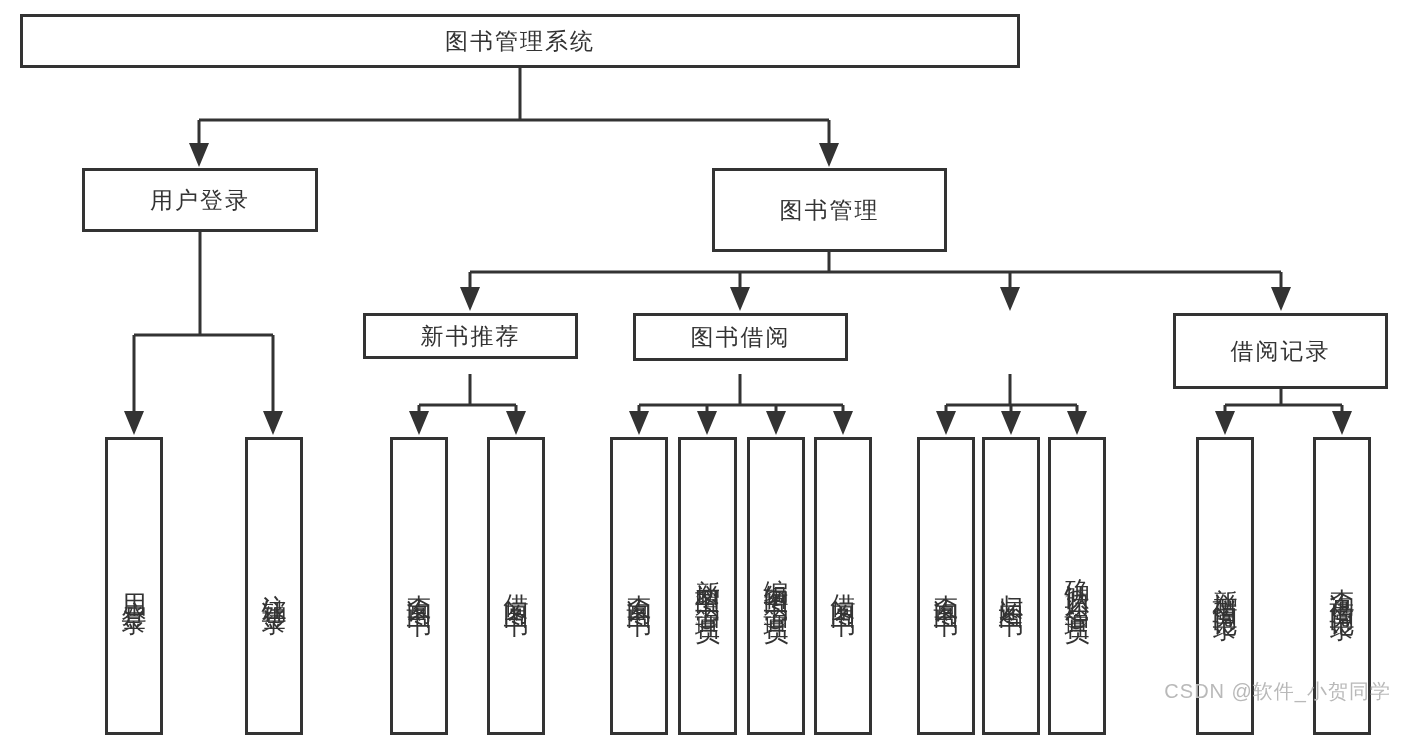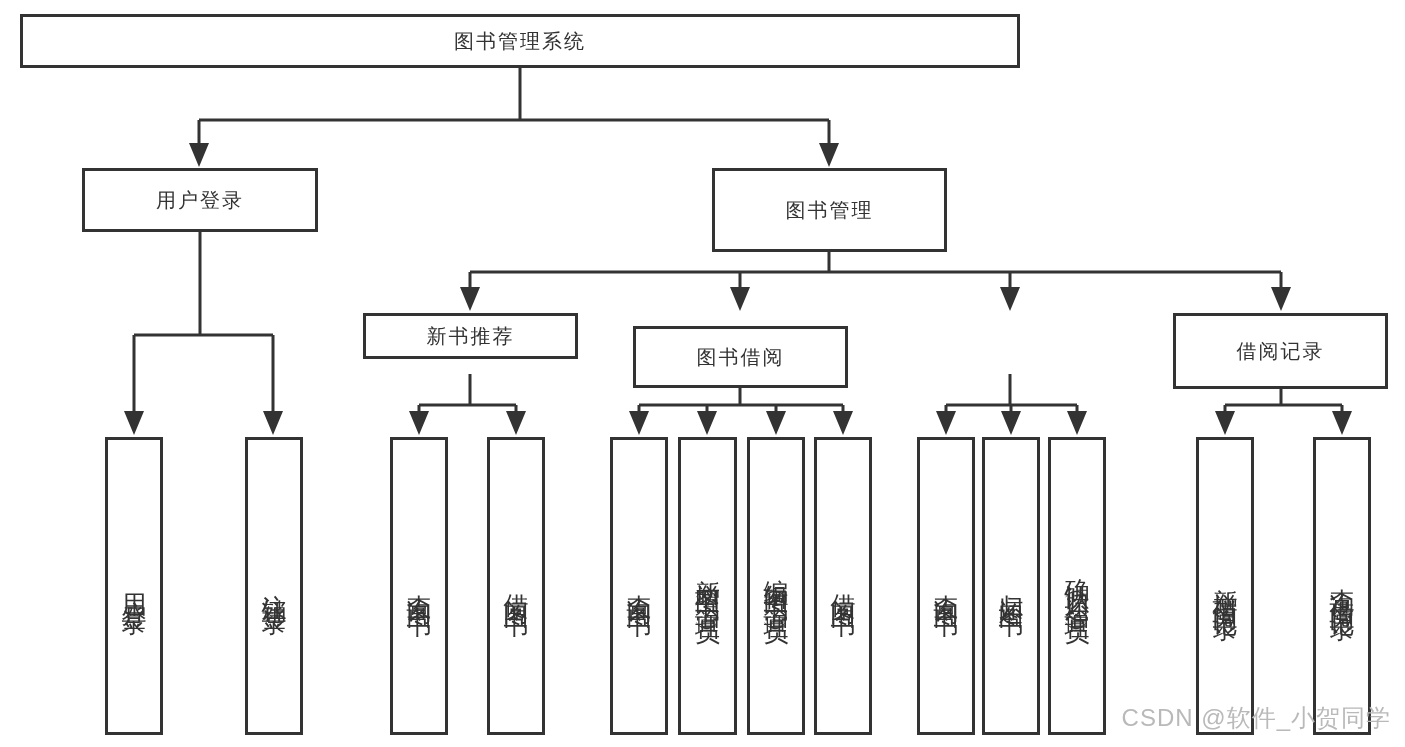--- a/index.html
+++ b/index.html
@@ -21,34 +21,33 @@
   svg.connectors path.lines { fill: none; stroke: var(--line); stroke-width: 3; }
   svg.connectors path.heads { fill: var(--line); stroke: none; }
   .node {
     position: absolute; z-index: 2;
     background: #ffffff;
     border: 3px solid var(--line);
     display: flex; align-items: center; justify-content: center;
     text-align: center;
   }
   .node.h span {
-    font-size: 20px; letter-spacing: 2px; line-height: 1;
+    font-size: 23px; letter-spacing: 2px; line-height: 1;
     white-space: nowrap;
   }
   .node.v span {
     writing-mode: vertical-rl;
     font-size: 25px; letter-spacing: 6px; line-height: 1;
   }
   .watermark {
     position: absolute; z-index: 3;
     right: 14px; top: 678px;
-    font-size: 24px; letter-spacing: 1px;
+    font-size: 20px; letter-spacing: 1px;
     color: var(--watermark);
     white-space: nowrap;
-    margin-top: 24px;
   }
 </style>
 </head>
 <body>
 
 <div class="canvas">
 
   <svg class="connectors" width="1405" height="747" viewBox="0 0 1405 747">
     <path class="lines" d="
       M520 68 V120  M199 120 H829  M199 120 V146  M829 120 V146
@@ -83,21 +82,21 @@
   <div class="node h" style="left:82px; top:168px; width:236px; height:64px;">
     <span>用户登录</span>
   </div>
   <div class="node h" style="left:712px; top:168px; width:235px; height:84px;">
     <span>图书管理</span>
   </div>
 
   <div class="node h" style="left:363px; top:313px; width:215px; height:46px;align-items:center;">
     <span>新书推荐</span>
   </div>
-  <div class="node h" style="left:633px; top:326px; width:215px; height:62px;">
+  <div class="node h" style="left:633px; top:313px; width:215px; height:48px;">
     <span>图书借阅</span>
   </div>
   <div class="node h" style="left:1173px; top:313px; width:215px; height:76px;">
     <span>借阅记录</span>
   </div>
 
   <div class="node v" style="left:105px; top:437px; width:58px; height:298px;">
     <span>用户登录</span>
   </div>
   <div class="node v" style="left:245px; top:437px; width:58px; height:298px;">

